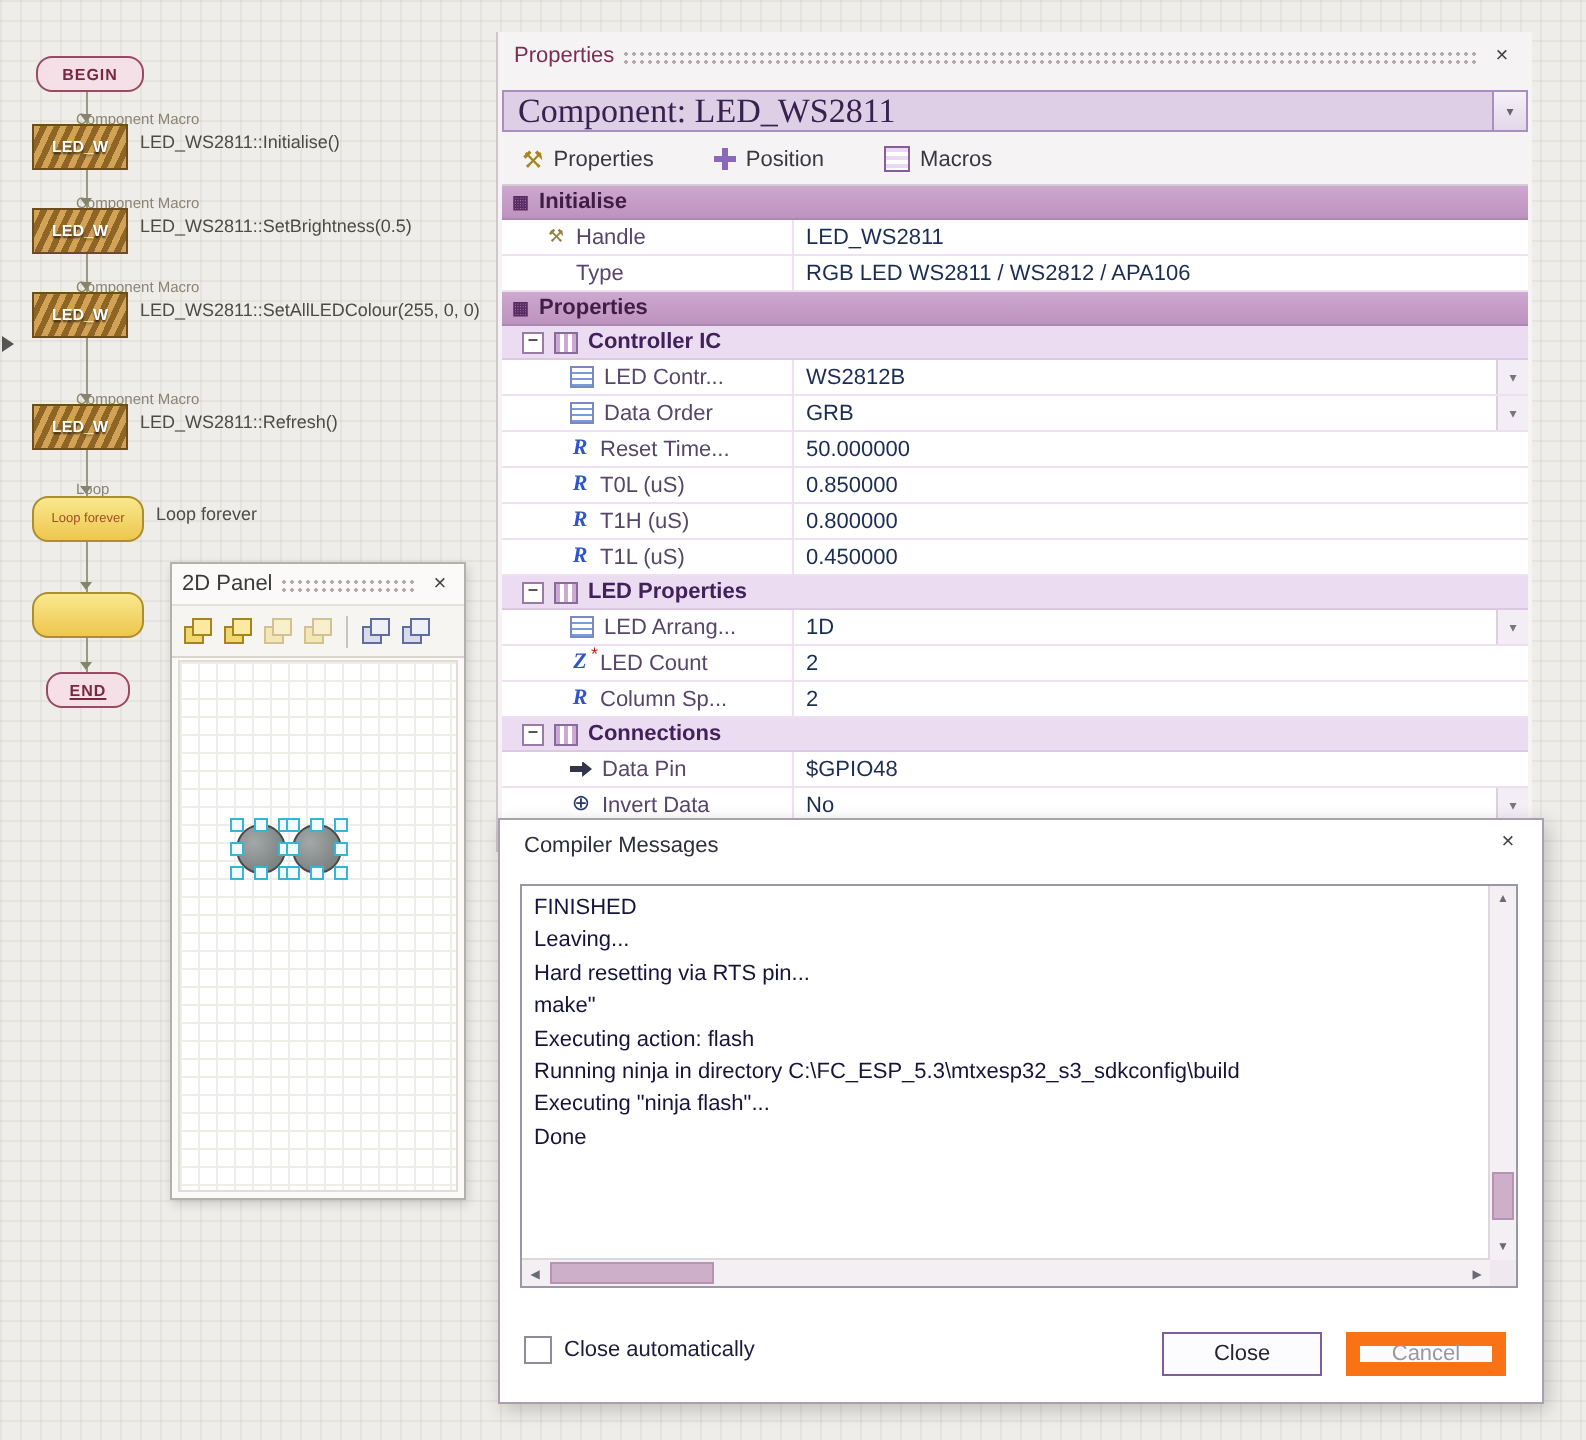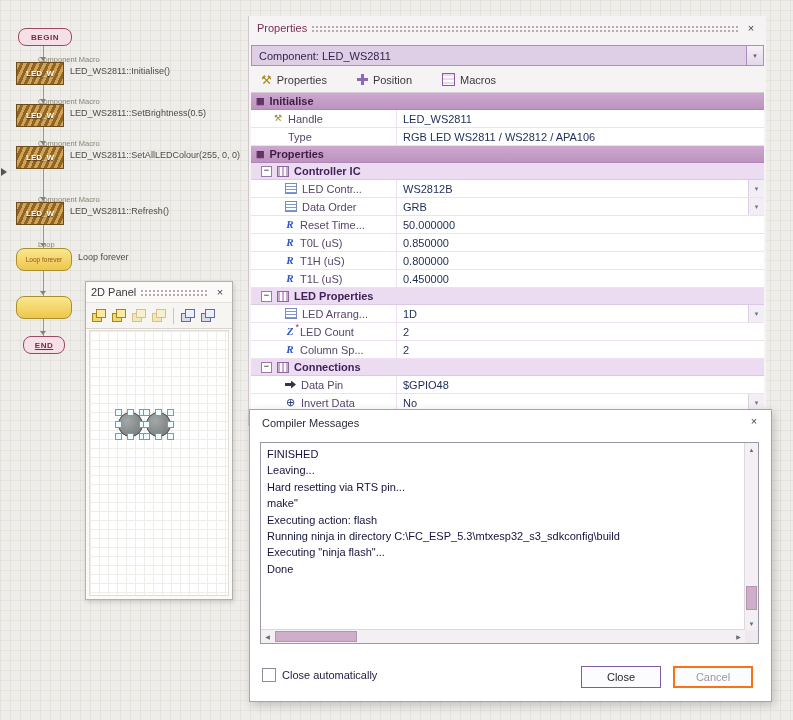--- a/index.html
+++ b/index.html
@@ -51,21 +51,21 @@
     background-size:9px 9px;}
   .led-circle{position:absolute;width:23px;height:23px;border-radius:50%;
     background:radial-gradient(circle at 35% 35%,#a4a8a8,#7d8283 72%);border:1px solid #4a4a4a;}
   .sel-handle{position:absolute;width:5px;height:5px;background:#f0fdff;border:1px solid #35b6d9;}
 
   
   #props{left:248px;top:0;width:517px;height:410px;background:#f6f3f5;border-left:1px solid #cfc7cd;margin-top:16px;}
   .pr-title{height:24px;display:flex;align-items:center;padding:0 8px;}
   .pr-title-text{font-size:11px;color:#7b2d52;white-space:nowrap;}
   .pr-selector{position:absolute;left:2px;top:29px;right:2px;height:19px;background:#decfe7;border:1px solid #aa8fbe;display:flex;align-items:stretch;}
-  .pr-selector-text{flex:1;display:flex;align-items:center;padding:0 7px;font-size:11px;color:#39214e;}
+  .pr-selector-text{flex:1;display:flex;align-items:center;padding:0 7px;font-size:17px;color:#39214e;font-family:Liberation Serif, serif;}
   .dd-btn{width:16px;border-left:1px solid #aa8fbe;background:linear-gradient(#f6f0f8,#e3d7e9);
     display:flex;align-items:center;justify-content:center;font-size:7px;color:#666;}
   .dd-btn::before{content:"▾";}
   .pr-tabs{position:absolute;top:52px;left:12px;height:23px;display:flex;gap:30px;align-items:center;}
   .tab{display:flex;align-items:center;gap:5px;font-size:11px;color:#38383e;}
   .wrench-icon{font-size:12px;line-height:1;color:#a8861e;}
   .wrench-icon::before{content:"⚒";}
   .move-icon{width:11px;height:11px;position:relative;}
   .move-icon::before{content:"";position:absolute;left:4px;top:0;width:3px;height:11px;background:#8a6ab8;}
   .move-icon::after{content:"";position:absolute;left:0;top:4px;width:11px;height:3px;background:#8a6ab8;}
@@ -116,21 +116,21 @@
   .sb-left{left:0;top:0;}  .sb-left::before{content:"◀";}
   .sb-right{right:0;top:0;} .sb-right::before{content:"▶";}
   .cm-vthumb{position:absolute;left:1px;right:1px;top:143px;height:22px;background:#cdafca;border:1px solid #b593b1;}
   .cm-hthumb{position:absolute;left:14px;top:1px;bottom:1px;width:80px;background:#cdafca;border:1px solid #b593b1;}
   .cm-corner{position:absolute;right:0;bottom:0;width:13px;height:13px;background:#efe9ef;}
   .cm-check{position:absolute;left:12px;top:258px;display:flex;align-items:center;gap:6px;}
   .cm-checkbox{width:12px;height:12px;border:1px solid #8d8d99;background:#fff;}
   .cm-checklabel{font-size:11px;color:#1c1c3c;}
   .btn{position:absolute;top:256px;width:80px;height:22px;box-sizing:border-box;display:flex;align-items:center;justify-content:center;font-size:11px;background:#fcfbfd;}
   .btn-close{left:331px;border:1px solid #7d5d9e;color:#26262e;}
-  .btn-cancel{left:423px;border:2px solid #f97316;color:#9b98a4;}
+  .btn-cancel{left:423px;border:7px solid #f97316;color:#9b98a4;}
 </style>
 </head>
 <body>
 
 <div id="stage">
 
   <div>
     <div class="abs fc-line"></div>
     <div class="abs fc-arrow" style="top:57px"></div>
     <div class="abs fc-arrow" style="top:99px"></div>

